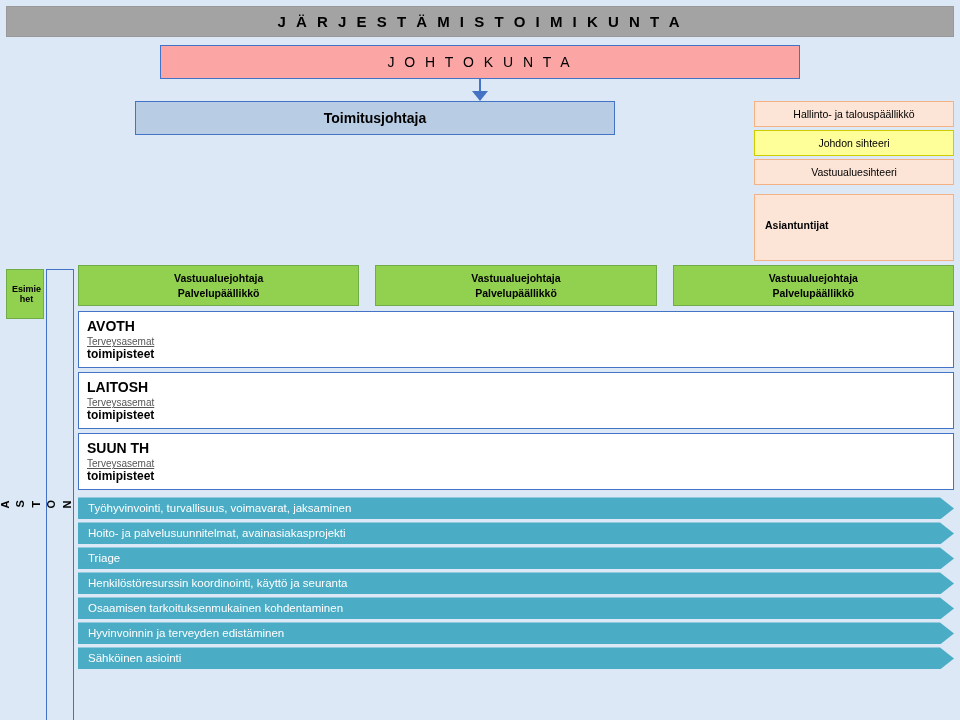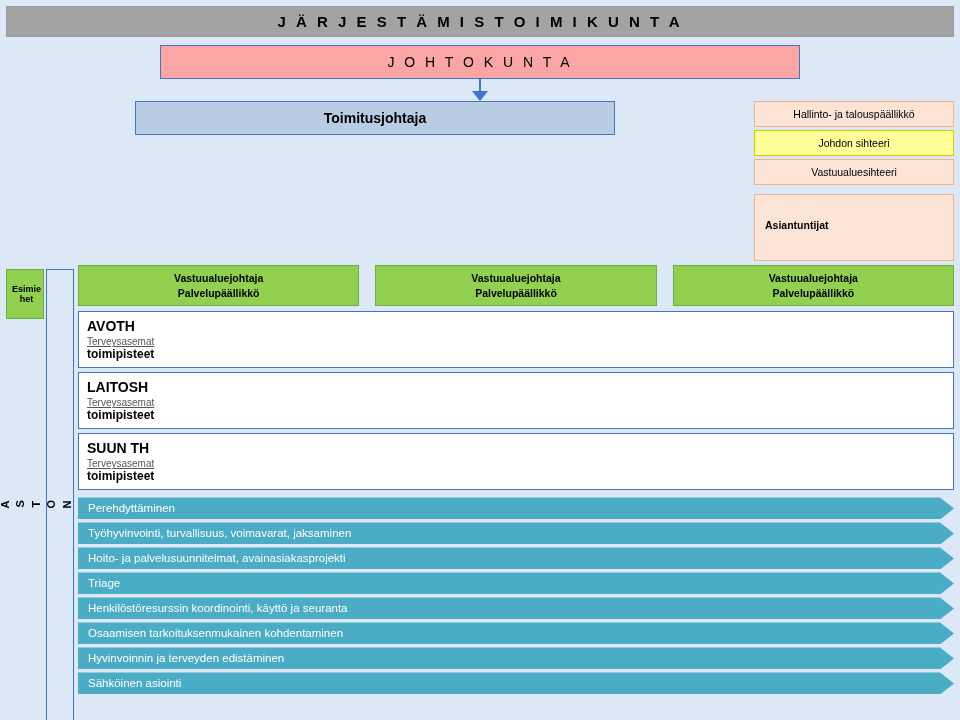--- a/index.html
+++ b/index.html
@@ -291,21 +291,20 @@
         <div class="dept-bold">toimipisteet</div>
       </div>
       <div class="dept-col">
         <div class="dept-title">SUUN TH</div>
         <div class="dept-subtitle">Terveysasemat</div>
         <div class="dept-bold">toimipisteet</div>
       </div>
     </div>
 
     <div class="arrow-rows">
-      <div class="arrow-row">Perehdyttäminen</div>
       <div class="arrow-row">Työhyvinvointi, turvallisuus, voimavarat, jaksaminen</div>
       <div class="arrow-row">Hoito- ja palvelusuunnitelmat, avainasiakasprojekti</div>
       <div class="arrow-row">Triage</div>
       <div class="arrow-row">Henkilöstöresurssin koordinointi, käyttö ja seuranta</div>
       <div class="arrow-row">Osaamisen tarkoituksenmukainen kohdentaminen</div>
       <div class="arrow-row">Hyvinvoinnin ja terveyden edistäminen</div>
       <div class="arrow-row">Sähköinen asiointi</div>
     </div>
   </div>
 </div>

